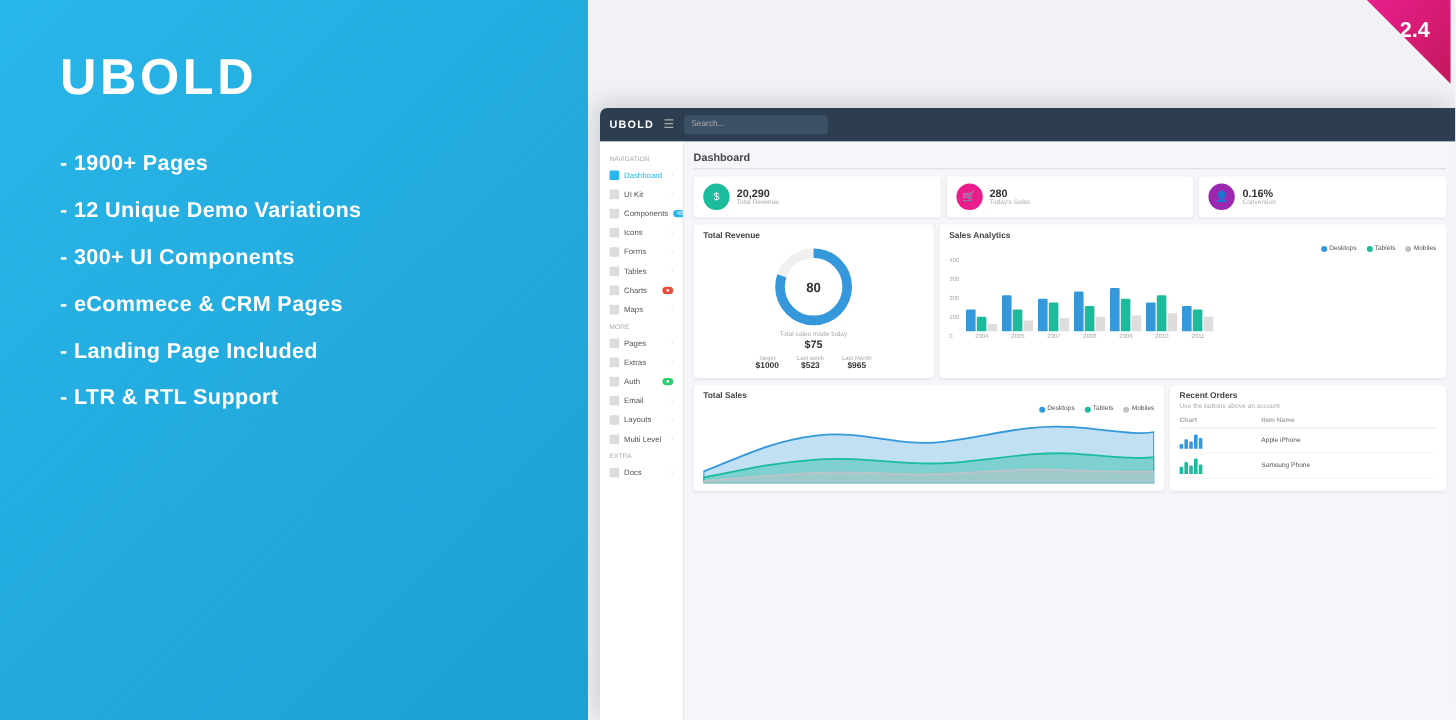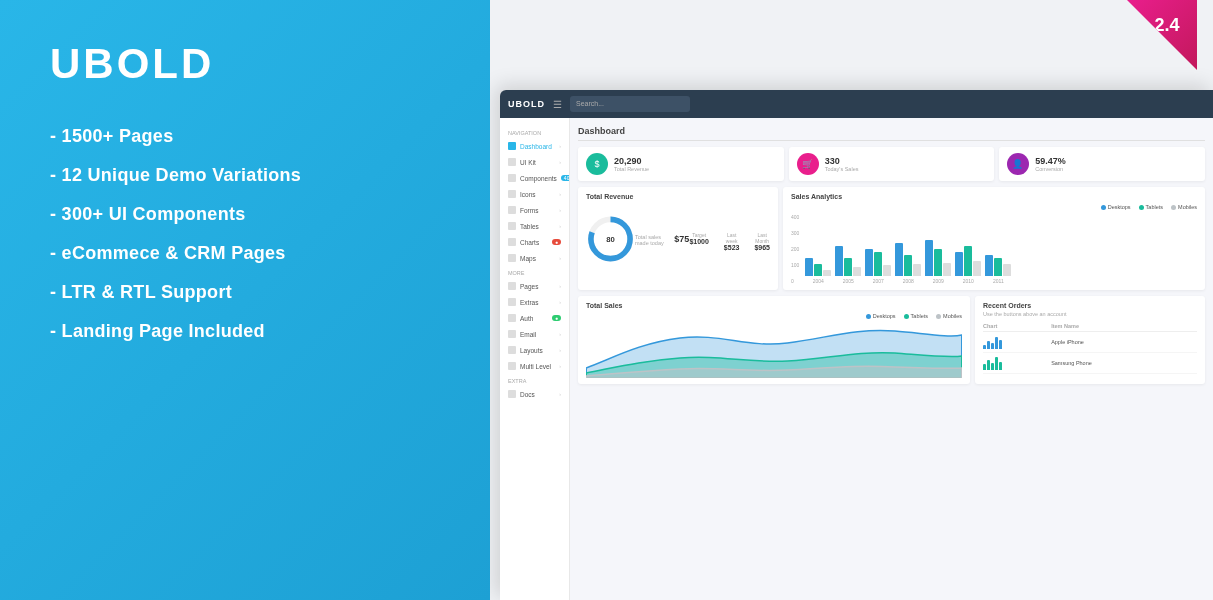--- a/index.html
+++ b/index.html
@@ -48,21 +48,21 @@
       height: 600px;
       background: #f0f2f5;
       position: relative;
       overflow: hidden;
     }
 
     
     .version-badge {
       position: absolute;
       top: 0;
-      right: 16px;
+      right: 4px;
       background: linear-gradient(135deg, #e91e8c, #c2185b);
       color: white;
       font-size: 18px;
       font-weight: bold;
       width: 70px;
       height: 70px;
       display: flex;
       align-items: center;
       justify-content: center;
       clip-path: polygon(100% 0, 0 0, 100% 100%);
@@ -249,21 +249,21 @@
     .chart-card-title {
       font-size: 7px;
       font-weight: bold;
       color: #444;
       margin-bottom: 4px;
     }
 
     
     .donut-container {
       display: flex;
-      flex-direction: row;
+      flex-direction: column;
       align-items: center;
     }
     .donut-svg {
       width: 70px;
       height: 70px;
     }
     .donut-stats {
       display: flex;
       gap: 15px;
       margin-top: 4px;
@@ -367,26 +367,26 @@
       border-radius: 1px 1px 0 0;
     }
     .order-chart-bar.teal { background: #1abc9c; }
   </style>
 </head>
 <body>
 
 <div class="left-panel">
   <div class="logo">UBOLD</div>
   <ul class="features-list">
-  <li>- 1500+ Pages</li>
+  <li>- 1900+ Pages</li>
       <li>- 12 Unique Demo Variations</li>
       <li>- 300+ UI Components</li>
       <li>- eCommece &amp; CRM Pages</li>
+      <li>- Landing Page Included</li>
       <li>- LTR &amp; RTL Support</li>
-      <li>- Landing Page Included</li>
     </ul>
 </div>
 
 <div class="right-panel">
 
   <div class="version-badge">
     <span>2.4</span>
   </div>
 
   <div class="dashboard-wrapper">
@@ -489,28 +489,28 @@
           <div class="stat-card">
             <div class="stat-icon teal">$</div>
             <div class="stat-info">
               <div class="stat-value">20,290</div>
               <div class="stat-label">Total Revenue</div>
             </div>
           </div>
           <div class="stat-card">
             <div class="stat-icon pink">🛒</div>
             <div class="stat-info">
-              <div class="stat-value">330</div>
+              <div class="stat-value">280</div>
               <div class="stat-label">Today's Sales</div>
             </div>
           </div>
           <div class="stat-card">
             <div class="stat-icon purple">👤</div>
             <div class="stat-info">
-              <div class="stat-value">59.47%</div>
+              <div class="stat-value">0.16%</div>
               <div class="stat-label">Conversion</div>
             </div>
           </div>
         </div>
 
         <div class="charts-row">
 
           <div class="chart-card left">
             <div class="chart-card-title">Total Revenue</div>
             <div class="donut-container">

